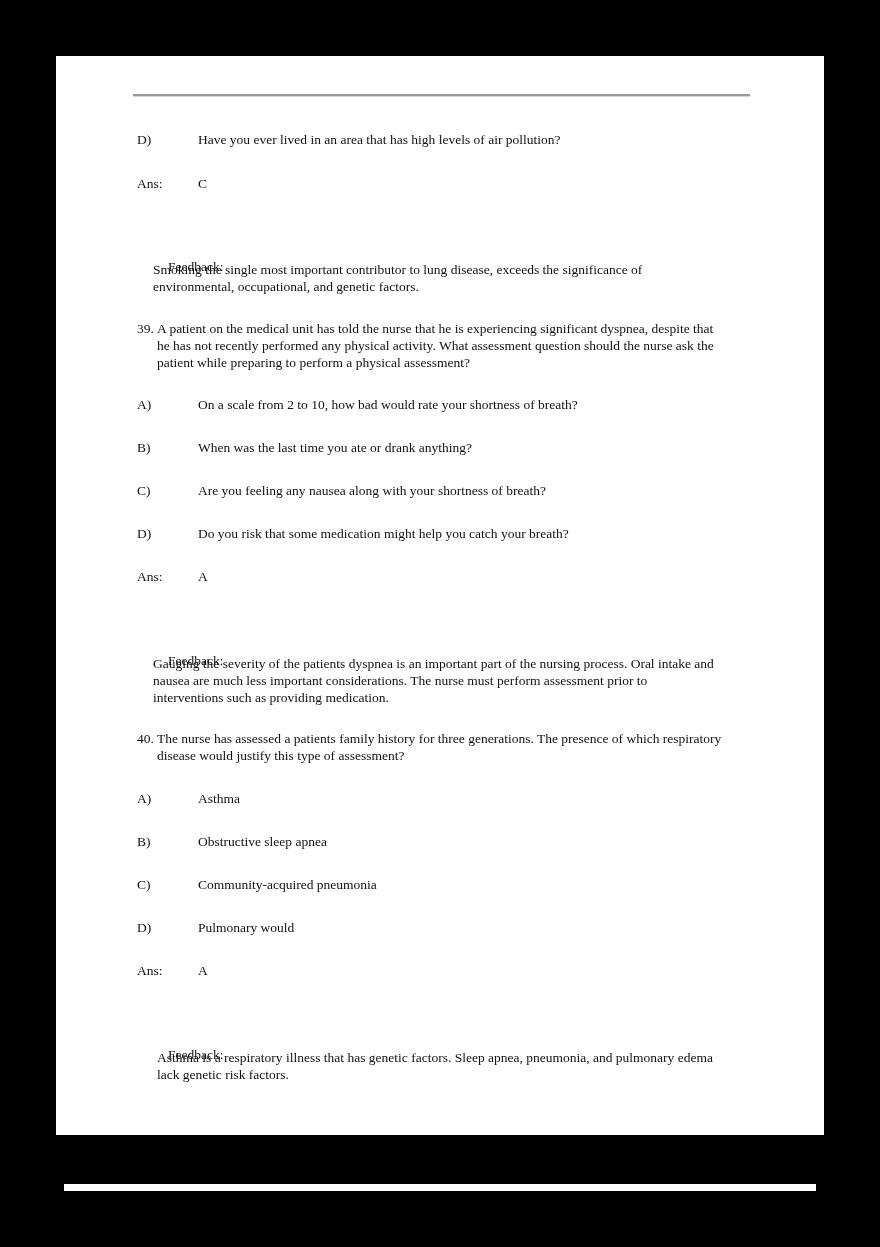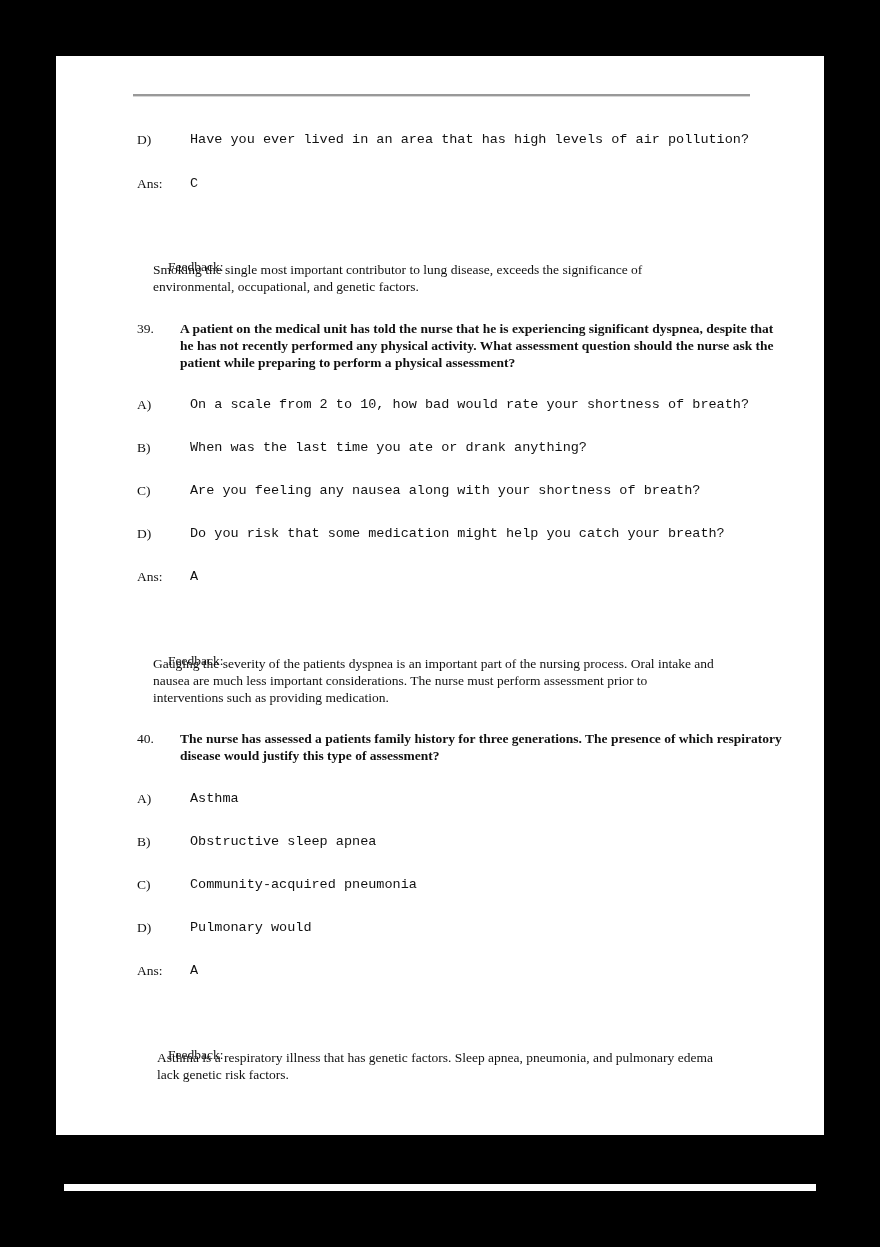--- a/index.html
+++ b/index.html
@@ -38,22 +38,22 @@
     font-size: 13.5px;
     line-height: 17px;
     color: #111111;
   }
   .row span, .row div {
     position: absolute;
     top: 0;
     white-space: pre;
   }
   .lbl      { left: 81px; }
-  .opt-text { left: 134px; font-family: Liberation Mono, monospace; }
-  .q-text   { left: 124px; font-weight: bold; }
+  .opt-text { left: 142px; }
+  .q-text   { left: 101px; }
   .fb-head  { left: 112px; font-weight: 400; margin-top: 40px; }
   .fb-text  { left: 97px; }
   .fb-text-last { left: 101px; }
   .next-page-edge {
     position: absolute;
     left: 64px;
     top: 1184px;
     width: 752px;
     height: 7px;
     background: #ffffff;

